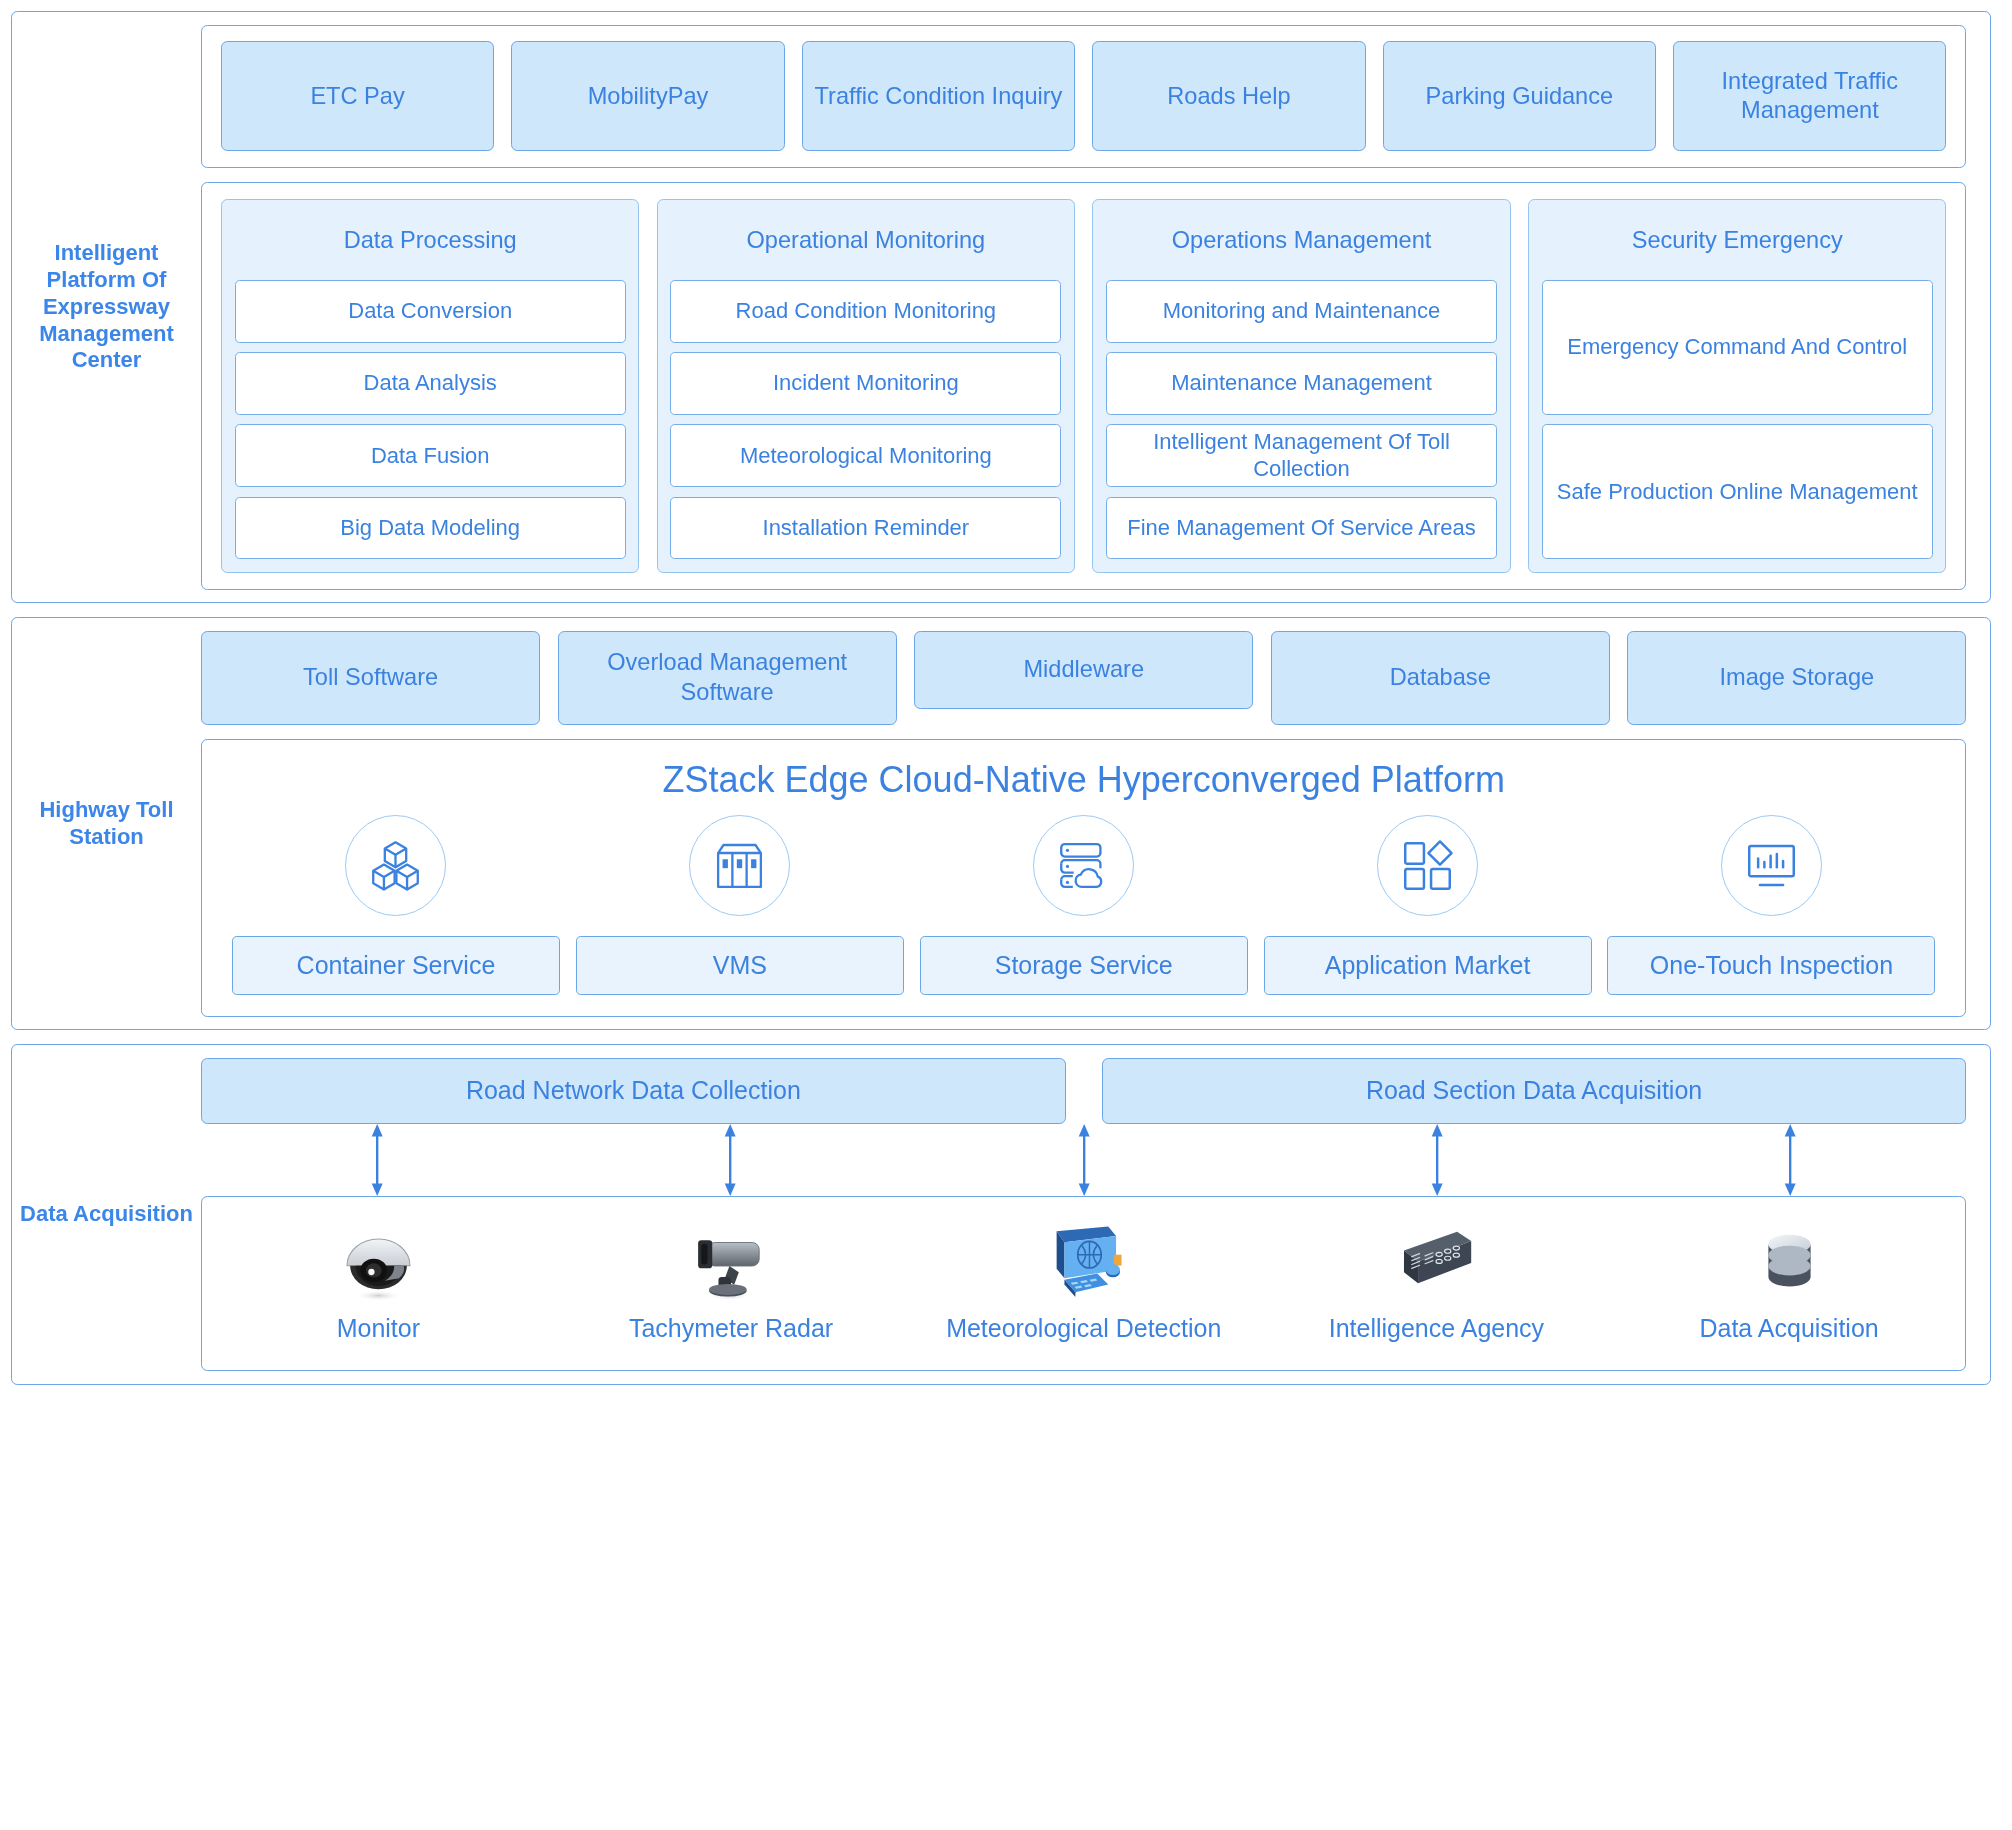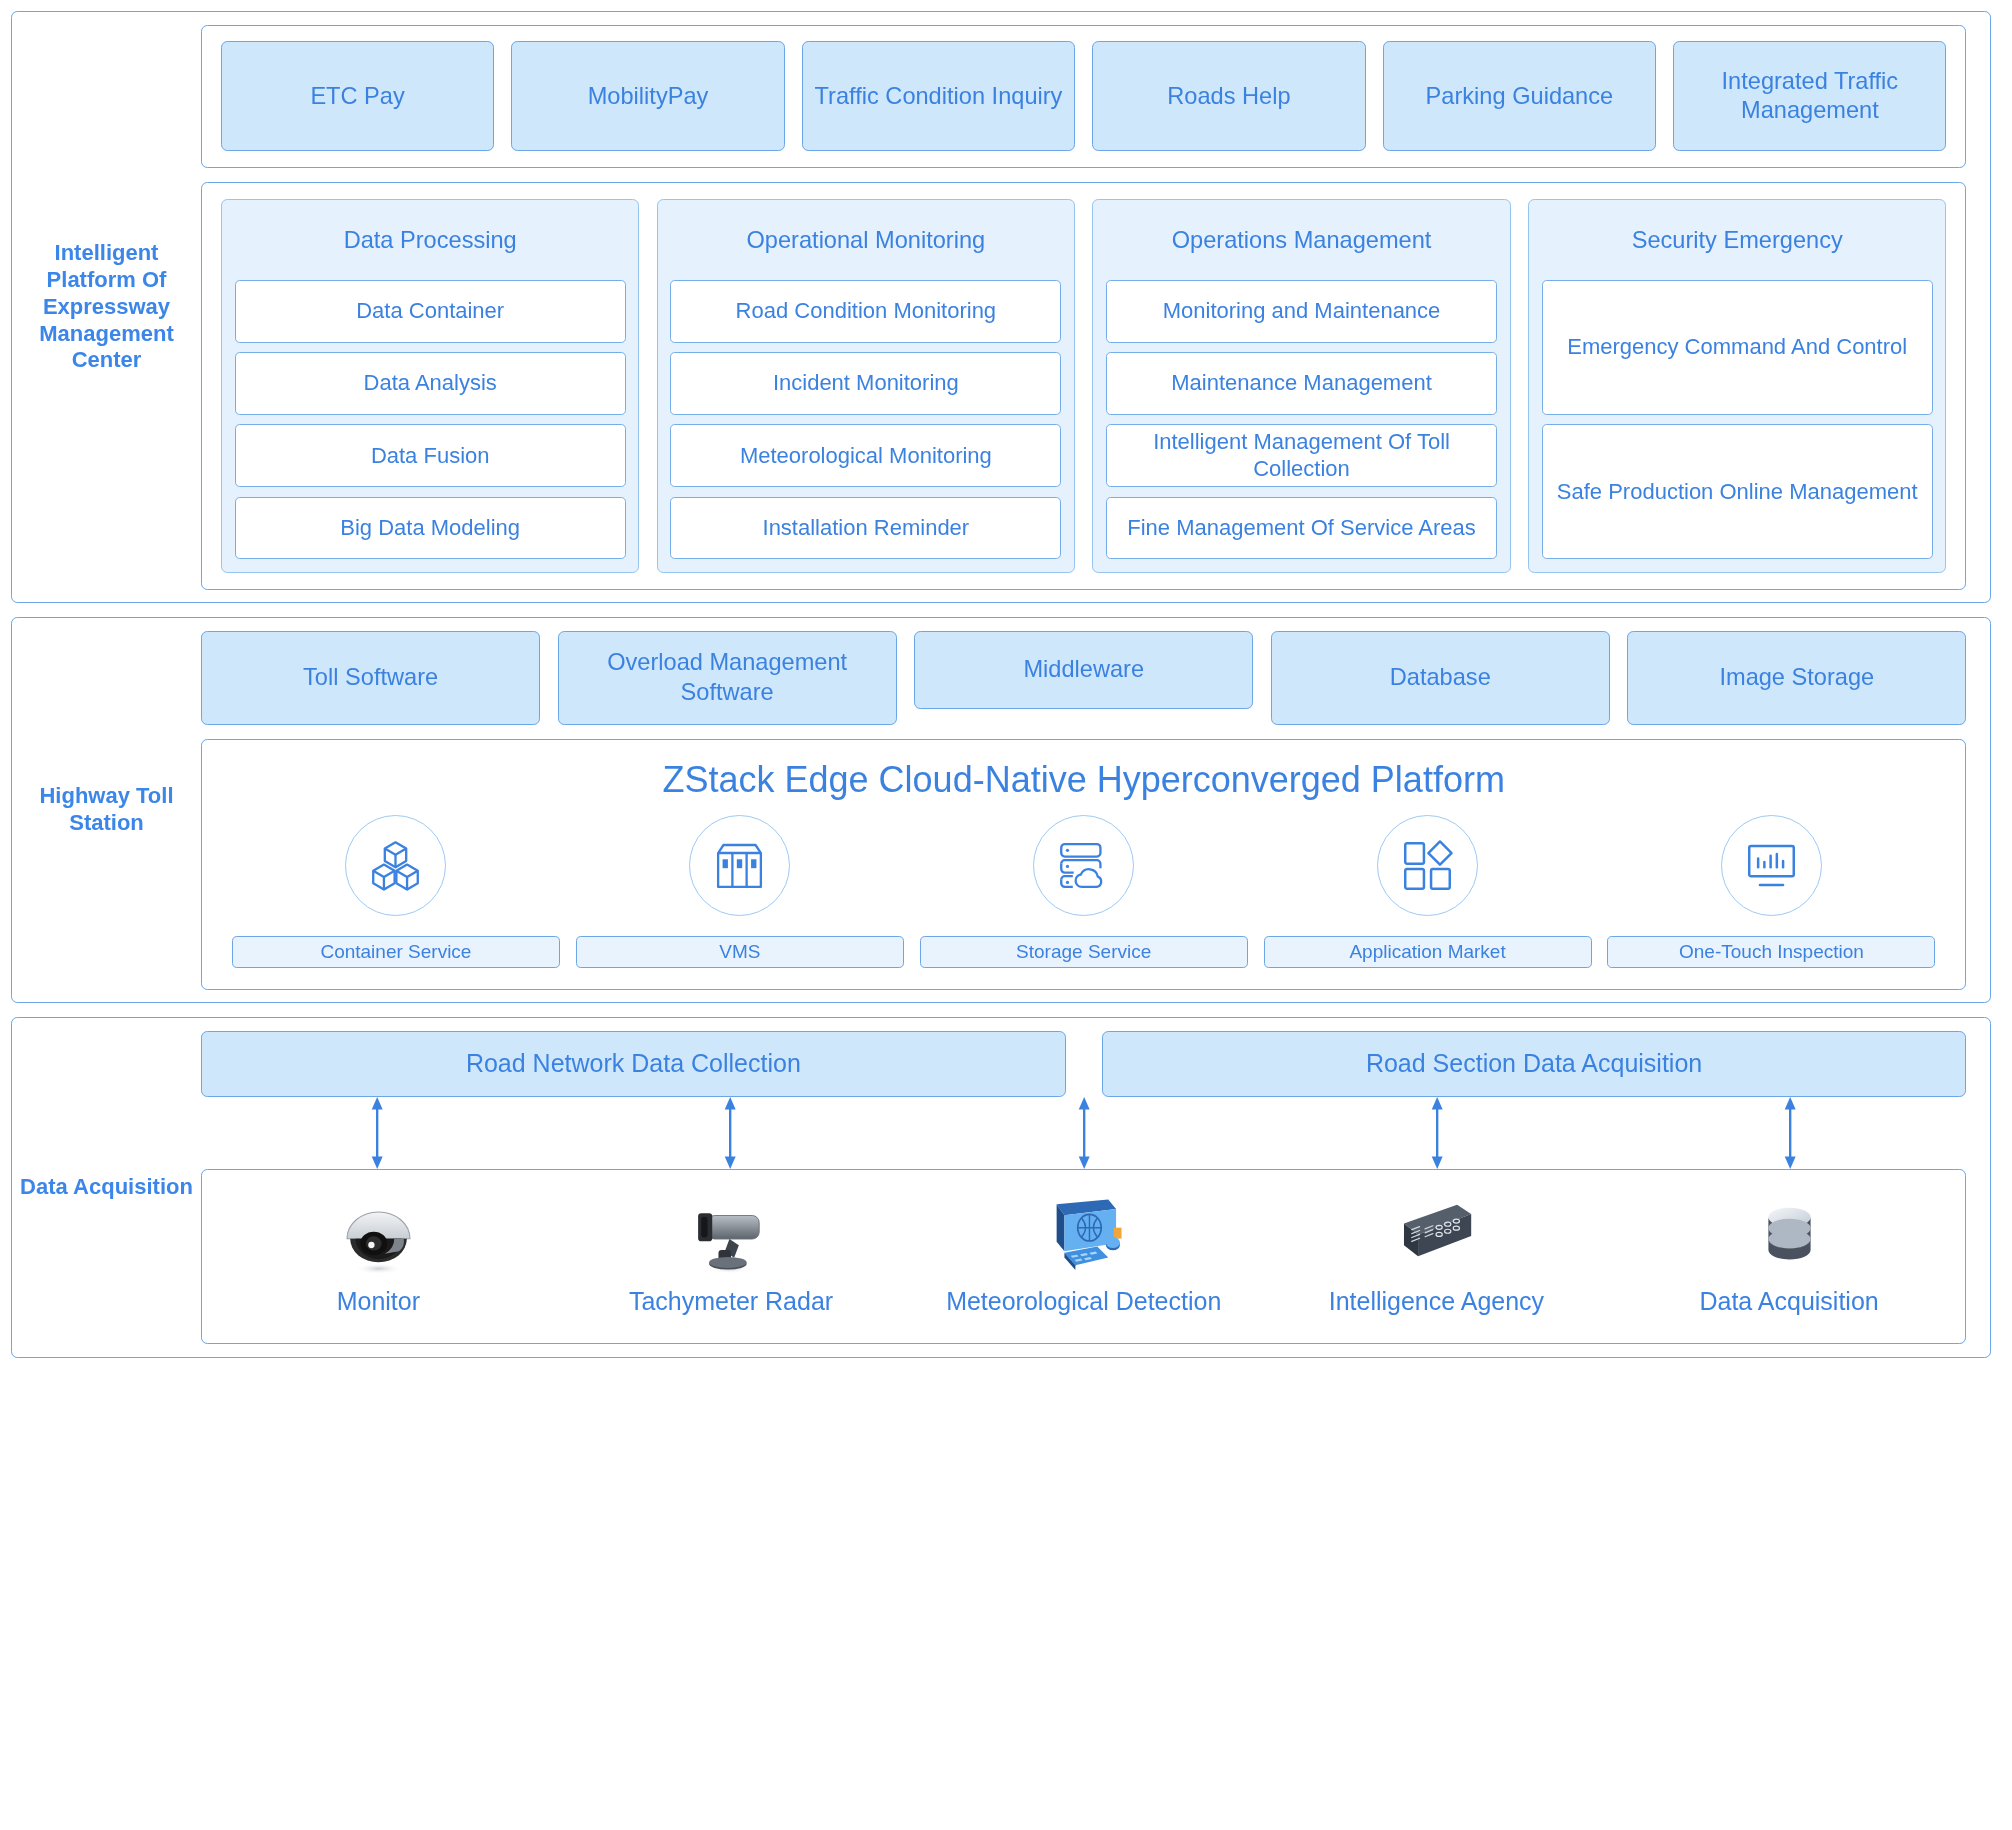--- a/index.html
+++ b/index.html
@@ -108,22 +108,22 @@
     border-radius: 50%;
     display: flex; align-items: center; justify-content: center;
     margin-bottom: 20.4px;
   }
   .icon-circle svg { width: 57px; height: 57px; }
   .icon-label {
     background: #e9f3fd;
     border: 1.6px solid #6aa6e8;
     border-radius: 4.7px;
     color: #3b82e0;
-    font-size: 19px;
-    padding: 4px 14px;
+    font-size: 25px;
+    padding: 14px 14px;
     text-align: center;
     width: 100%;
   }
   .icon-cell { padding: 0 7.9px; }
 
   
   .acq-top { display: flex; gap: 36px; }
   .acq-top .chip { height: 66px; font-size: 25px; }
 
   .arrow-row { display: flex; height: 72px; position: relative; }
@@ -155,21 +155,21 @@
         <div class="chip">Integrated Traffic Management</div>
       </div>
     </div>
 
     <div class="panel">
       <div class="row">
 
         <div class="group">
           <div class="group-title">Data Processing</div>
           <div class="group-items">
-            <div class="sub">Data Container</div>
+            <div class="sub">Data Conversion</div>
             <div class="sub">Data Analysis</div>
             <div class="sub">Data Fusion</div>
             <div class="sub">Big Data Modeling</div>
           </div>
         </div>
 
         <div class="group">
           <div class="group-title">Operational Monitoring</div>
           <div class="group-items">
             <div class="sub">Road Condition Monitoring</div>

